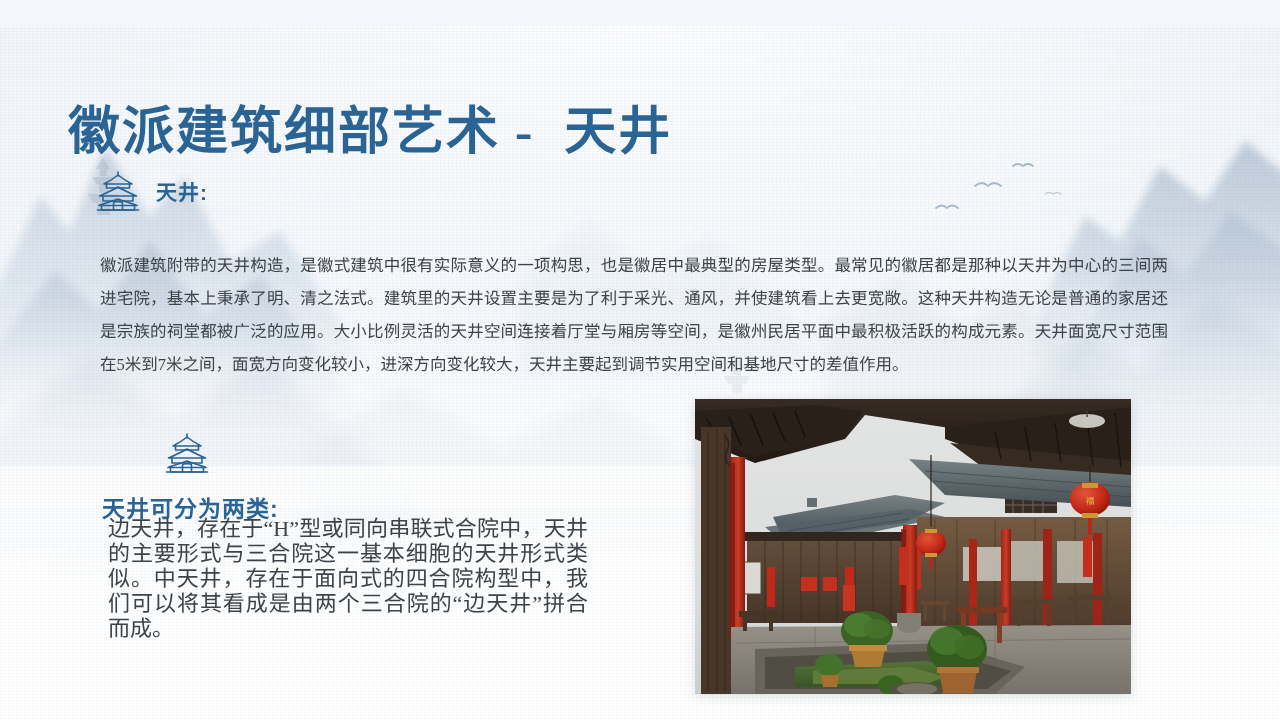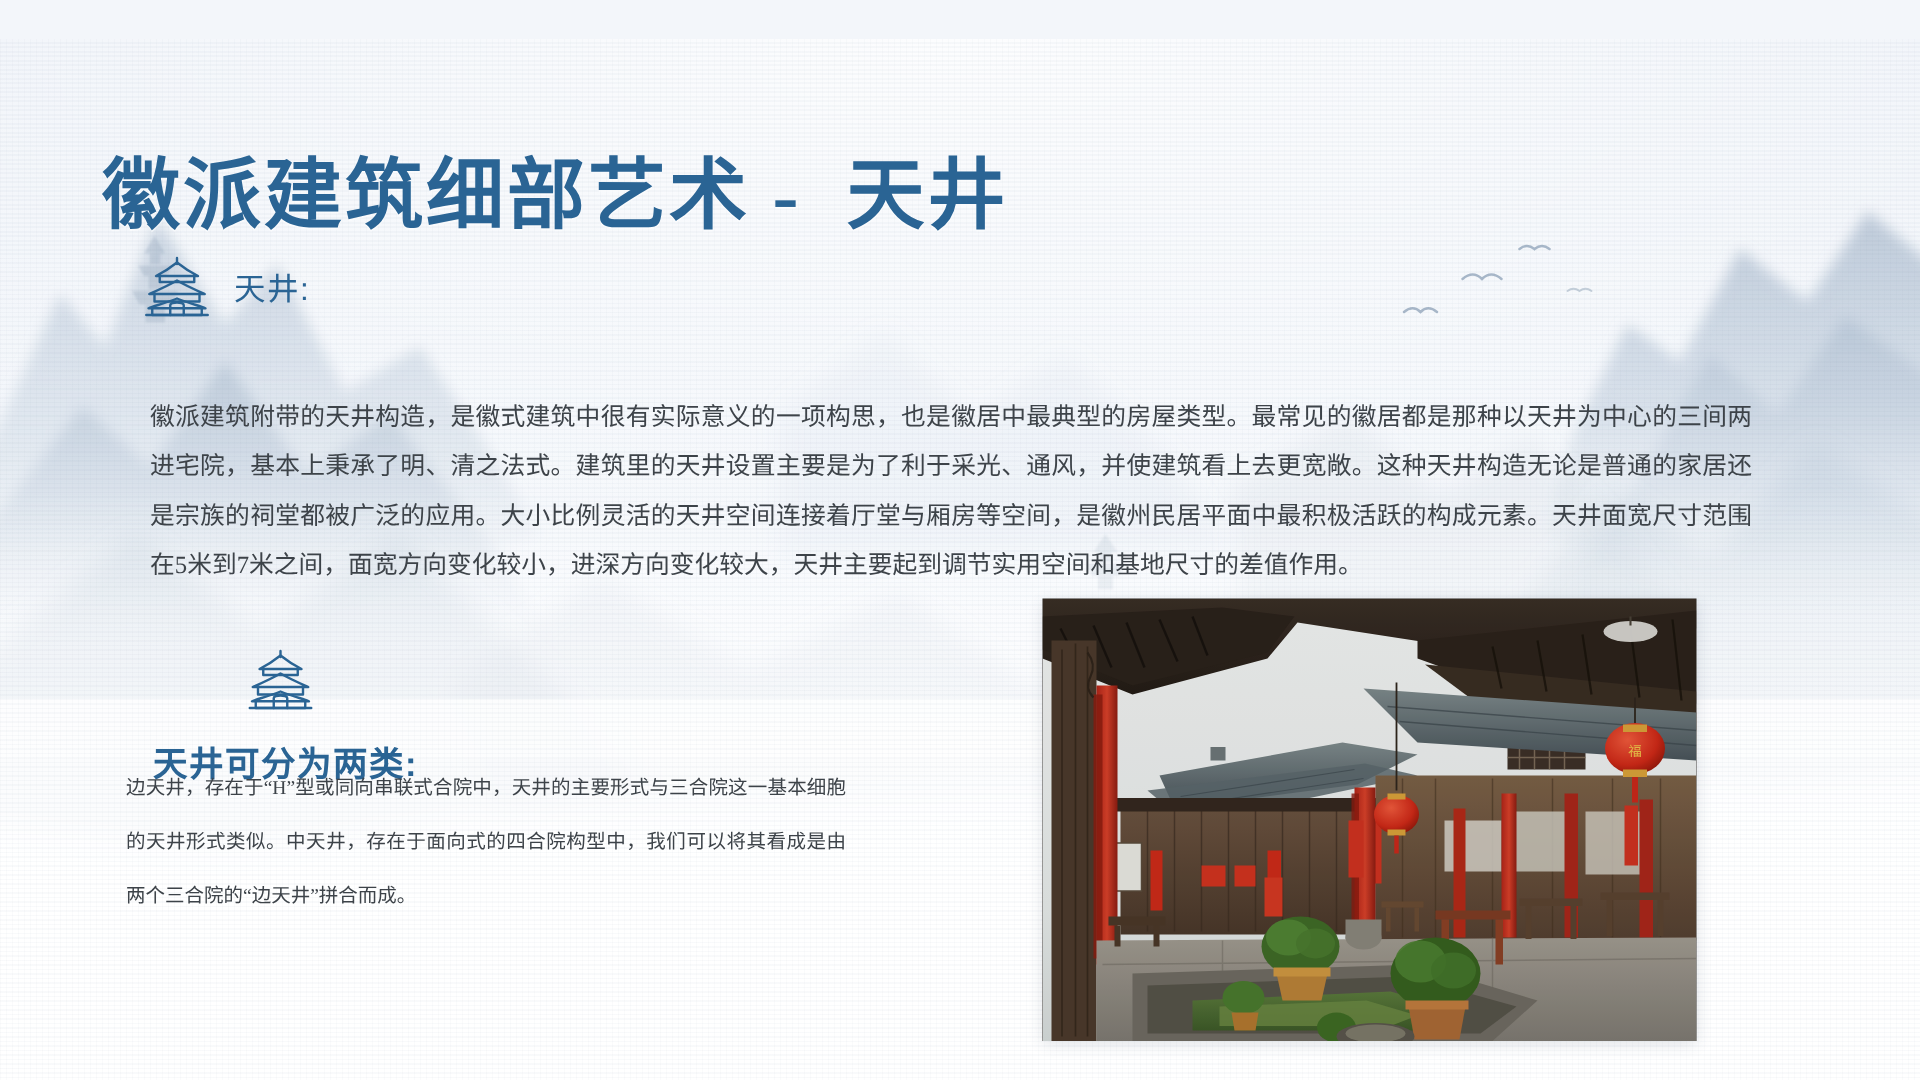--- a/index.html
+++ b/index.html
@@ -93,20 +93,21 @@
   .section-head.first { left: 96px; top: 144px; }
   .section-head.second { left: 96px; top: 406px; flex-direction: column; }
 
   .pagoda-icon { display: block; }
   .pagoda-icon svg { display: block; }
 
   .section-label {
     font-family: "Liberation Sans", "DejaVu Sans", sans-serif;
     color: #2a6494;
     white-space: pre;
+    font-weight: bold;
   }
   .section-head.first .section-label {
     font-size: 21px;
     letter-spacing: 1px;
   }
   .section-head.second .section-label {
     font-size: 23px;
     font-weight: bold;
     letter-spacing: 1px;
     margin-left: 6px;
@@ -116,32 +117,32 @@
   .body-para {
     position: absolute;
     z-index: 10;
     font-family: "Liberation Serif", "DejaVu Serif", serif;
     color: #3d4349;
     text-align: justify;
     text-justify: inter-ideograph;
   }
   .body-para.para-one {
     left: 100px;
-    top: 218px;
+    top: 206px;
     width: 1068px;
     font-size: 16.5px;
     line-height: 33px;
     text-indent: 0;
   }
   .body-para.para-two {
-    left: 84px;
+    left: 108px;
     top: 468px;
     width: 480px;
-    font-size: 13px;
-    line-height: 36px;
+    font-size: 22px;
+    line-height: 25px;
   }
 
   
   .photo-frame {
     position: absolute;
     left: 695px;
     top: 373px;
     width: 436px;
     height: 295px;
     z-index: 12;

